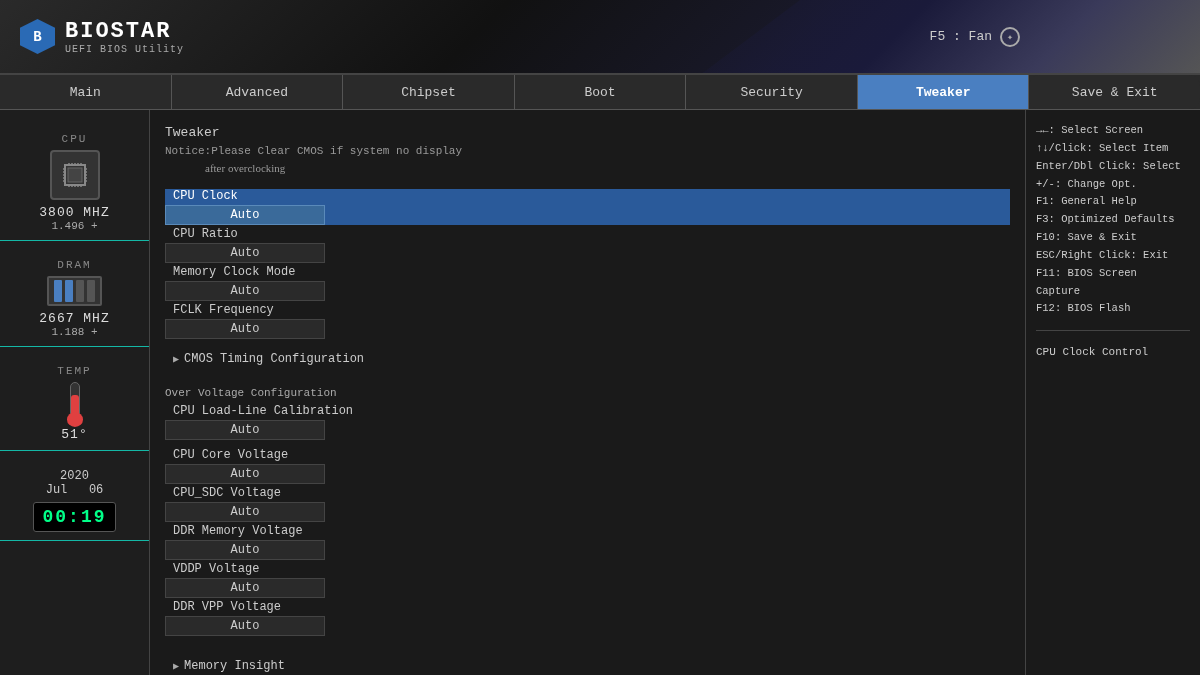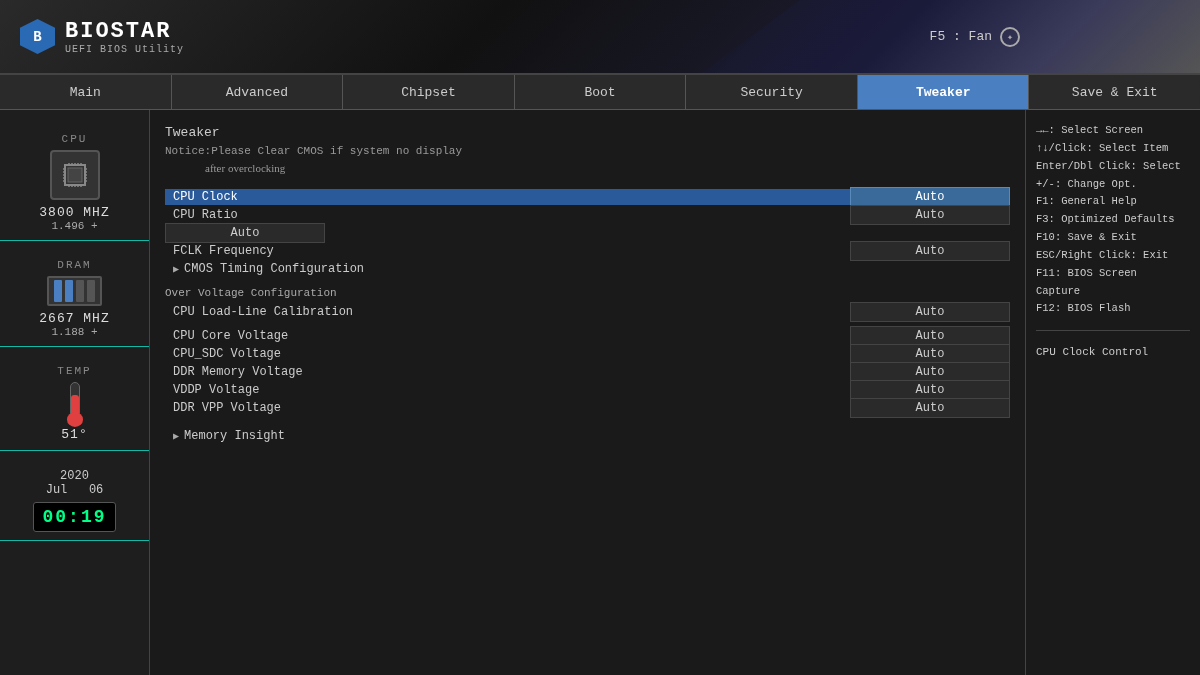--- a/index.html
+++ b/index.html
@@ -259,23 +259,24 @@
       margin-bottom: 12px;
       line-height: 1.5;
     }
     .section-header {
       color: #aaa;
       font-size: 11px;
       margin: 10px 0 5px 0;
     }
     .config-row {
       display: flex;
-      align-items: center;
+      align-items: flex-start;
       margin-bottom: 2px;
-      height: 16px;
+      height: 36px;
+      flex-direction: column;
     }
     .config-row.selected {
       background: #2a5a9a;
     }
     .config-row.selected .config-label {
       color: white;
     }
     .config-label {
       color: #ccc;
       font-size: 12px;
@@ -439,20 +440,21 @@
       <span class="config-label">CPU Clock</span>
       <div class="config-value highlighted">Auto</div>
     </div>
 
     <div class="config-row">
       <span class="config-label">CPU Ratio</span>
       <div class="config-value">Auto</div>
     </div>
 
     <div class="config-row">
+      <span class="config-label">Memory Clock Mode</span>
       <div class="config-value">Auto</div>
     </div>
 
     <div class="config-row">
       <span class="config-label">FCLK Frequency</span>
       <div class="config-value">Auto</div>
     </div>
 
     <div class="config-row has-arrow">
       <span class="config-label">

